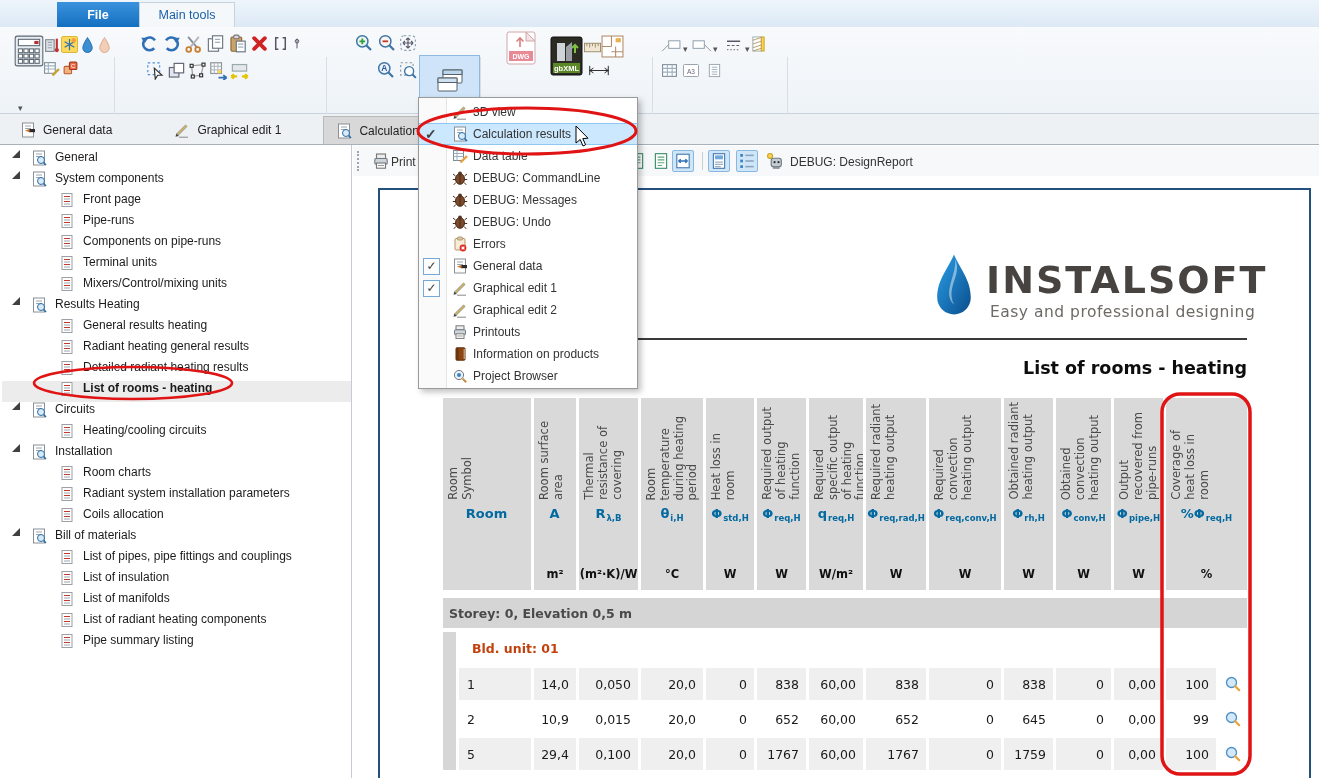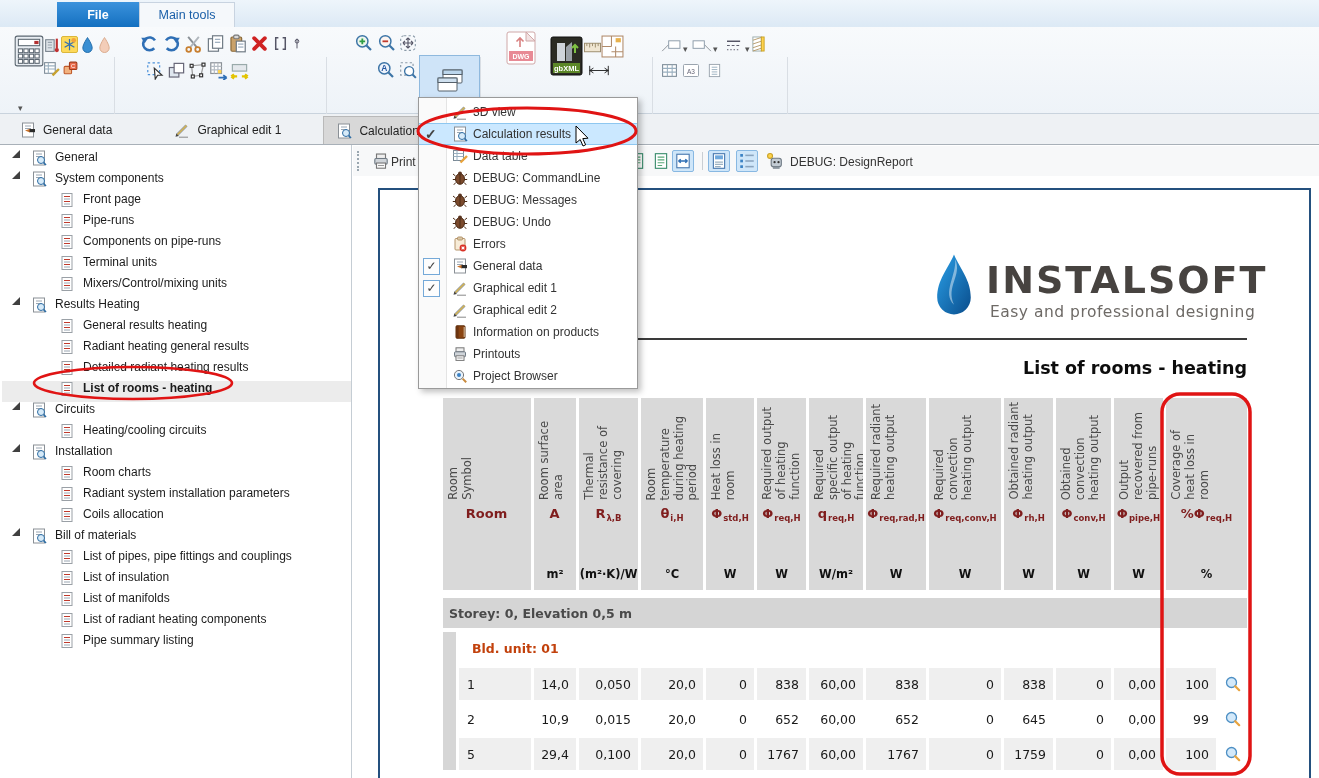--- a/index.html
+++ b/index.html
@@ -85,21 +85,21 @@
   
   #rpt-table { position:absolute; left:443px; top:398px; display:grid;
     grid-template-columns:13px 72px 42px 59px 62px 48px 49px 54px 60px 72px 49px 55px 49px 50px 28px;
     column-gap:3px;
     grid-template-rows:192px 8px 30px 4px 32px 4px 32px 3px 32px 3px 32px;
     font-family:"DejaVu Sans",sans-serif; }
   .hcell { background:#d9d9d9; display:flex; flex-direction:column; overflow:hidden; }
   .hdesc { height:104px; display:flex; align-items:flex-end; padding:2px 2px 2px 4px; overflow:hidden; }
   .rot { writing-mode:vertical-rl; transform:rotate(180deg); white-space:pre-line;
     font-size:11.5px; line-height:1.2; color:#4a4a4a; max-height:100px; }
-  .hsym { text-align:center; font-weight:bold; font-size:13px; color:#7f1d1d; margin-top:4px; }
+  .hsym { text-align:center; font-weight:bold; font-size:13px; color:#0369a1; margin-top:4px; }
   .hsym .sub { font-size:8.5px; position:relative; top:3px; margin-left:1px; }
   .hunit { margin-top:auto; text-align:center; font-weight:bold; font-size:11.5px;
     color:#111; padding-bottom:9px; }
   .storey { background:#d5d5d5; display:flex; align-items:center; padding-left:6px;
     font-size:12.5px; font-weight:bold; color:#4a4a4a; }
   .bldrow { background:#fff; display:flex; align-items:center; padding-left:13px;
     font-size:12.5px; font-weight:bold; color:#c2410c; }
   .bcell { display:flex; align-items:center; justify-content:flex-end;
     padding-right:7px; font-size:12.5px; color:#1a1a1a; }
   .bcell.alt { background:#efefef; }
@@ -1084,34 +1084,34 @@
         <span class="micn"><svg viewBox="0 0 16 16" xmlns="http://www.w3.org/2000/svg">
             <line x1="3" y1="13" x2="12.5" y2="3.5" stroke="#9aa0a6" stroke-width="3"></line>
             <line x1="3" y1="13" x2="12.5" y2="3.5" stroke="#d9b54a" stroke-width="1.2"></line>
             <polygon points="1.5,14.8 4.8,14 2.4,11.6" fill="#444"></polygon>
             <line x1="5" y1="15.2" x2="14" y2="15.2" stroke="#888"></line>
           </svg></span>
         <span>Graphical edit 2</span>
       </div>
       <div class="mitem">
         <span class="micn"><svg viewBox="0 0 16 16" xmlns="http://www.w3.org/2000/svg">
-            <rect x="4" y="1.8" width="9" height="12.4" rx="1" fill="#8b4513" stroke="#5e2f0d"></rect>
-            <rect x="4" y="1.8" width="2.6" height="12.4" fill="#6b3410"></rect>
-            <line x1="12.2" y1="3" x2="12.2" y2="13" stroke="#d9c7a8"></line>
-          </svg></span>
-        <span>Information on products</span>
-      </div>
-      <div class="mitem">
-        <span class="micn"><svg viewBox="0 0 16 16" xmlns="http://www.w3.org/2000/svg">
             <rect x="4" y="1.8" width="8" height="4" fill="#eee" stroke="#777"></rect>
             <rect x="2.5" y="5.8" width="11" height="5" rx="1" fill="#cfd4d9" stroke="#6f7a84"></rect>
             <rect x="4" y="9.8" width="8" height="4.6" fill="#fff" stroke="#777"></rect>
             <line x1="5.3" y1="12" x2="10.7" y2="12" stroke="#999"></line>
           </svg></span>
         <span>Printouts</span>
+      </div>
+      <div class="mitem">
+        <span class="micn"><svg viewBox="0 0 16 16" xmlns="http://www.w3.org/2000/svg">
+            <rect x="4" y="1.8" width="9" height="12.4" rx="1" fill="#8b4513" stroke="#5e2f0d"></rect>
+            <rect x="4" y="1.8" width="2.6" height="12.4" fill="#6b3410"></rect>
+            <line x1="12.2" y1="3" x2="12.2" y2="13" stroke="#d9c7a8"></line>
+          </svg></span>
+        <span>Information on products</span>
       </div>
       <div class="mitem">
         <span class="micn"><svg viewBox="0 0 16 16" xmlns="http://www.w3.org/2000/svg">
             <circle cx="7" cy="7" r="4.6" fill="#e8f2fb" stroke="#777"></circle>
             <circle cx="7" cy="7" r="2" fill="#3b82c4"></circle>
             <line x1="10.6" y1="10.6" x2="14.2" y2="14.2" stroke="#c98a3d" stroke-width="2"></line>
           </svg></span>
         <span>Project Browser</span>
       </div>
     </div>

